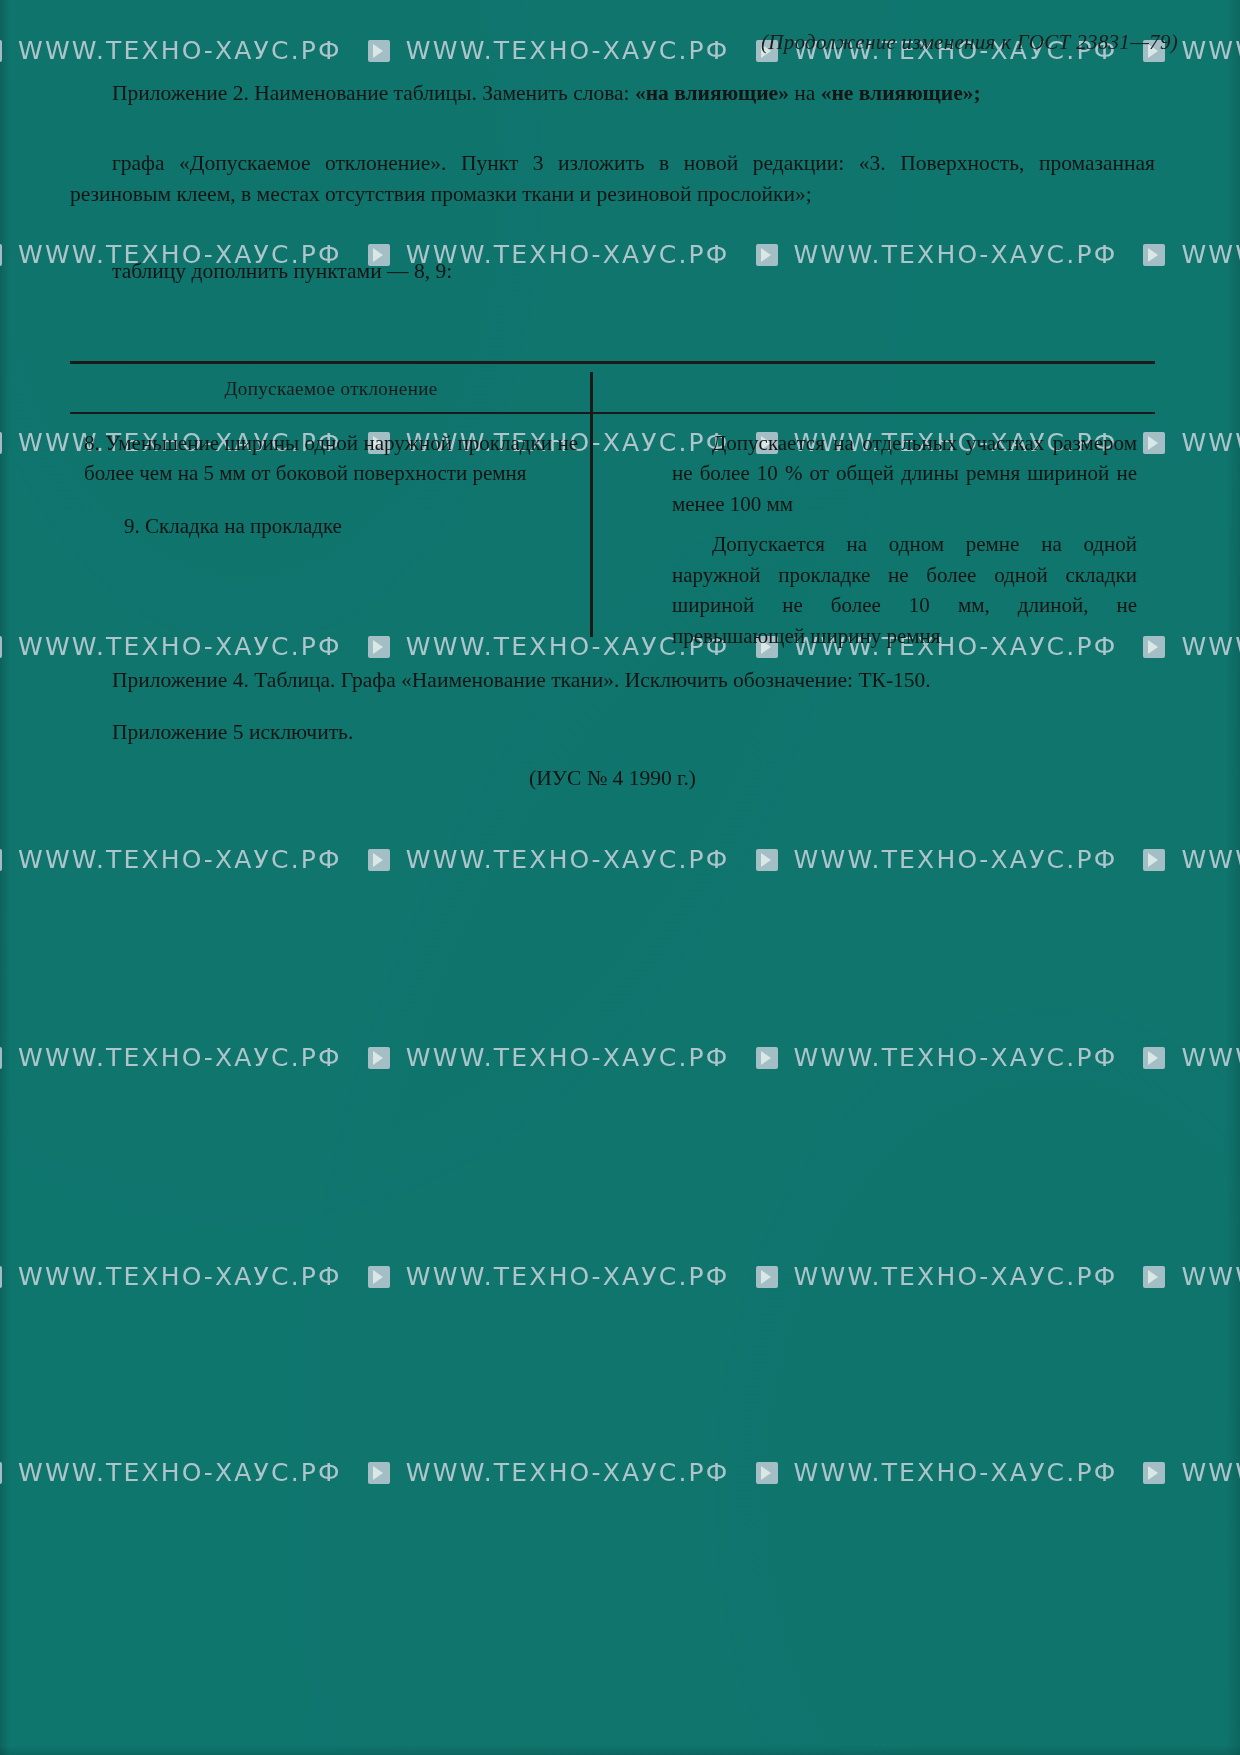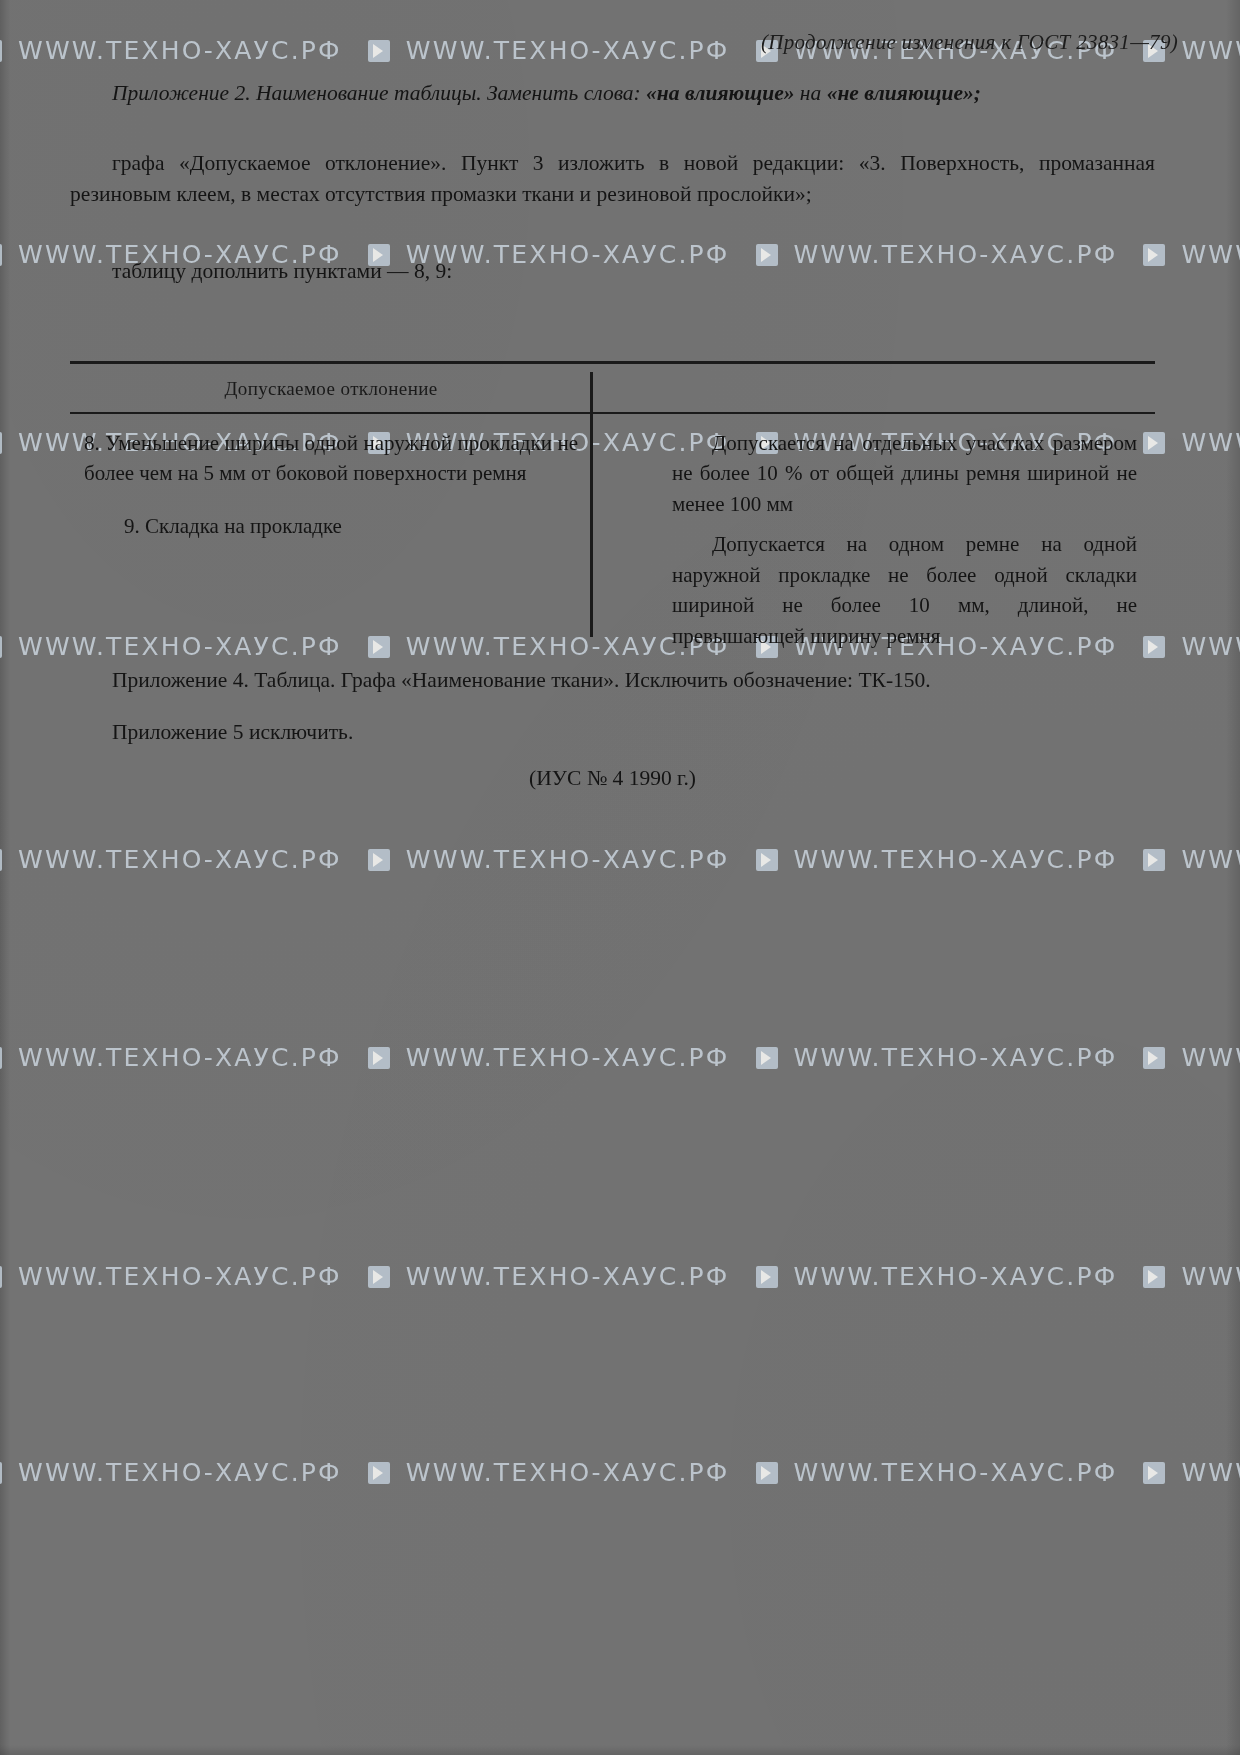--- a/index.html
+++ b/index.html
@@ -13,21 +13,21 @@
     position: relative;
     font-family: "Liberation Serif", serif;
     color: #1a1a1a;
     overflow: hidden;
   }
 
   
   .page {
     position: absolute;
     inset: 0;
-    background: #737373;
+    background: #0f766e;
   }
   .page::after{
     content:"";
     position:absolute;
     inset:0;
     pointer-events:none;
     background:
       radial-gradient(ellipse at 20% 10%, rgba(0,0,0,0.018), rgba(0,0,0,0) 60%),
       radial-gradient(ellipse at 85% 85%, rgba(0,0,0,0.02), rgba(0,0,0,0) 65%);
   }
@@ -312,21 +312,21 @@
           <span class="wm-mark"></span>
           <span>WWW.ТЕХНО-ХАУС.РФ</span>
         </span>
     </div>
   </div>
 
   <div class="content">
 
     <div class="hdr">(Продолжение изменения к ГОСТ 23831—79)</div>
 
-    <div class="para indent" style="left:70px; top:78px; width:1085px;font-style:italic;">
+    <div class="para indent" style="left:70px; top:78px; width:1085px;">
       <span>Приложение 2. Наименование таблицы. Заменить слова: </span><b>«на влияющие»</b><span> на </span><b>«не влияющие»;</b>
     </div>
 
     <div class="para indent" style="left:70px; top:148px; width:1085px;">графа «Допускаемое отклонение». Пункт 3 изложить в новой редакции: «3. Поверхность, промазанная резиновым клеем, в местах отсутствия промазки ткани и резиновой прослойки»;</div>
 
     <div class="para indent" style="left:70px; top:256px; width:1085px;">таблицу дополнить пунктами — 8, 9:</div>
 
     <div class="tbl" style="top:313px;">
       <div class="rule"></div>
       <div class="tbl-head">

